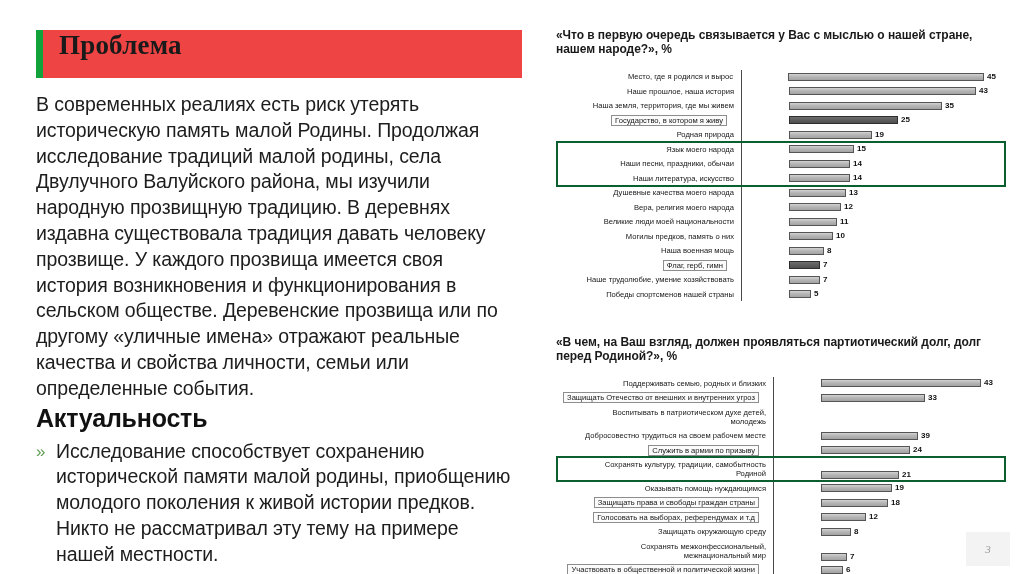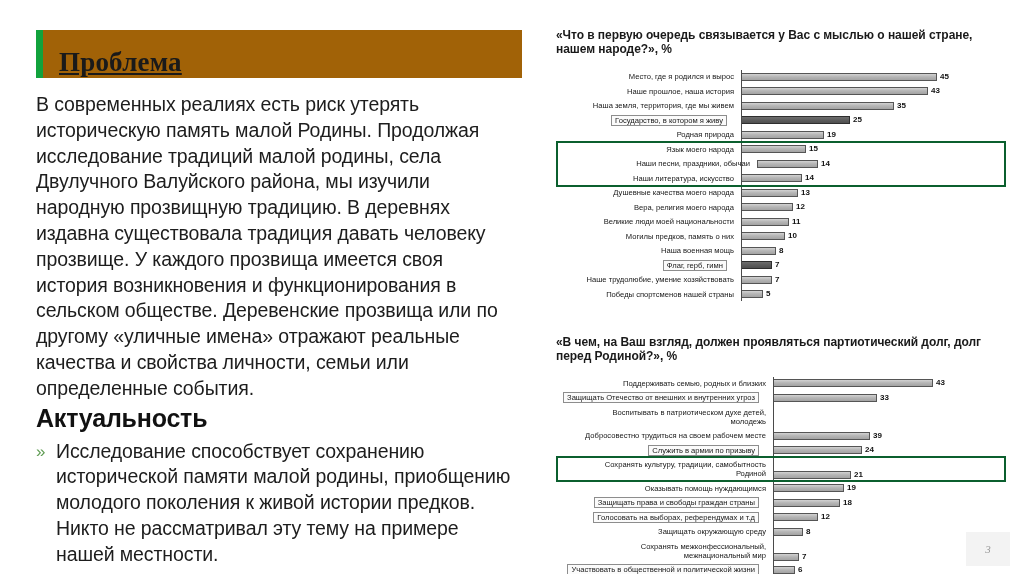--- a/index.html
+++ b/index.html
@@ -20,25 +20,24 @@
   #left-col {
     position: absolute;
     left: 36px;
     top: 30px;
     width: 486px;
     height: 530px;
   }
 
   #title-block {
     position: relative;
-    background: #a16207;
+    background: #ef4444;
     height: 48px;
     display: flex;
-    align-items: flex-end;
-    text-decoration: underline;
+    align-items: flex-start;
   }
   #title-accent {
     position: absolute;
     left: 0;
     top: 0;
     width: 7px;
     height: 48px;
     background: #11a23c;
   }
   #page-title {
@@ -106,20 +105,21 @@
   }
 
   .chart-rows { position: relative; }
 
   .bar-row {
     display: flex;
     align-items: center;
     height: 13px;
     margin-bottom: 1.5px;
     position: relative;
+    gap: 48px;
   }
   .bar-row.tall { height: 22px; }
 
   .bar-label {
     font-size: 7.6px;
     color: #161616;
     text-align: right;
     padding-right: 4px;
     line-height: 9px;
     box-sizing: border-box;
@@ -292,21 +292,21 @@
         <div class="bar-row">
           <div class="label-wrap" style="width: 185px;">
             <div class="bar-label">Язык моего народа</div>
           </div>
           <div class="bar-area">
             <div class="bar" style="width: 65px;"></div>
             <span class="bar-value">15</span>
           </div>
         </div>
         <div class="bar-row">
-          <div class="label-wrap" style="width: 185px; margin-left: 16px;">
+          <div class="label-wrap" style="width: 185px;">
             <div class="bar-label">Наши песни, праздники, обычаи</div>
           </div>
           <div class="bar-area">
             <div class="bar" style="width: 61px;"></div>
             <span class="bar-value">14</span>
           </div>
         </div>
         <div class="bar-row">
           <div class="label-wrap" style="width: 185px;">
             <div class="bar-label">Наши литература, искусство</div>

